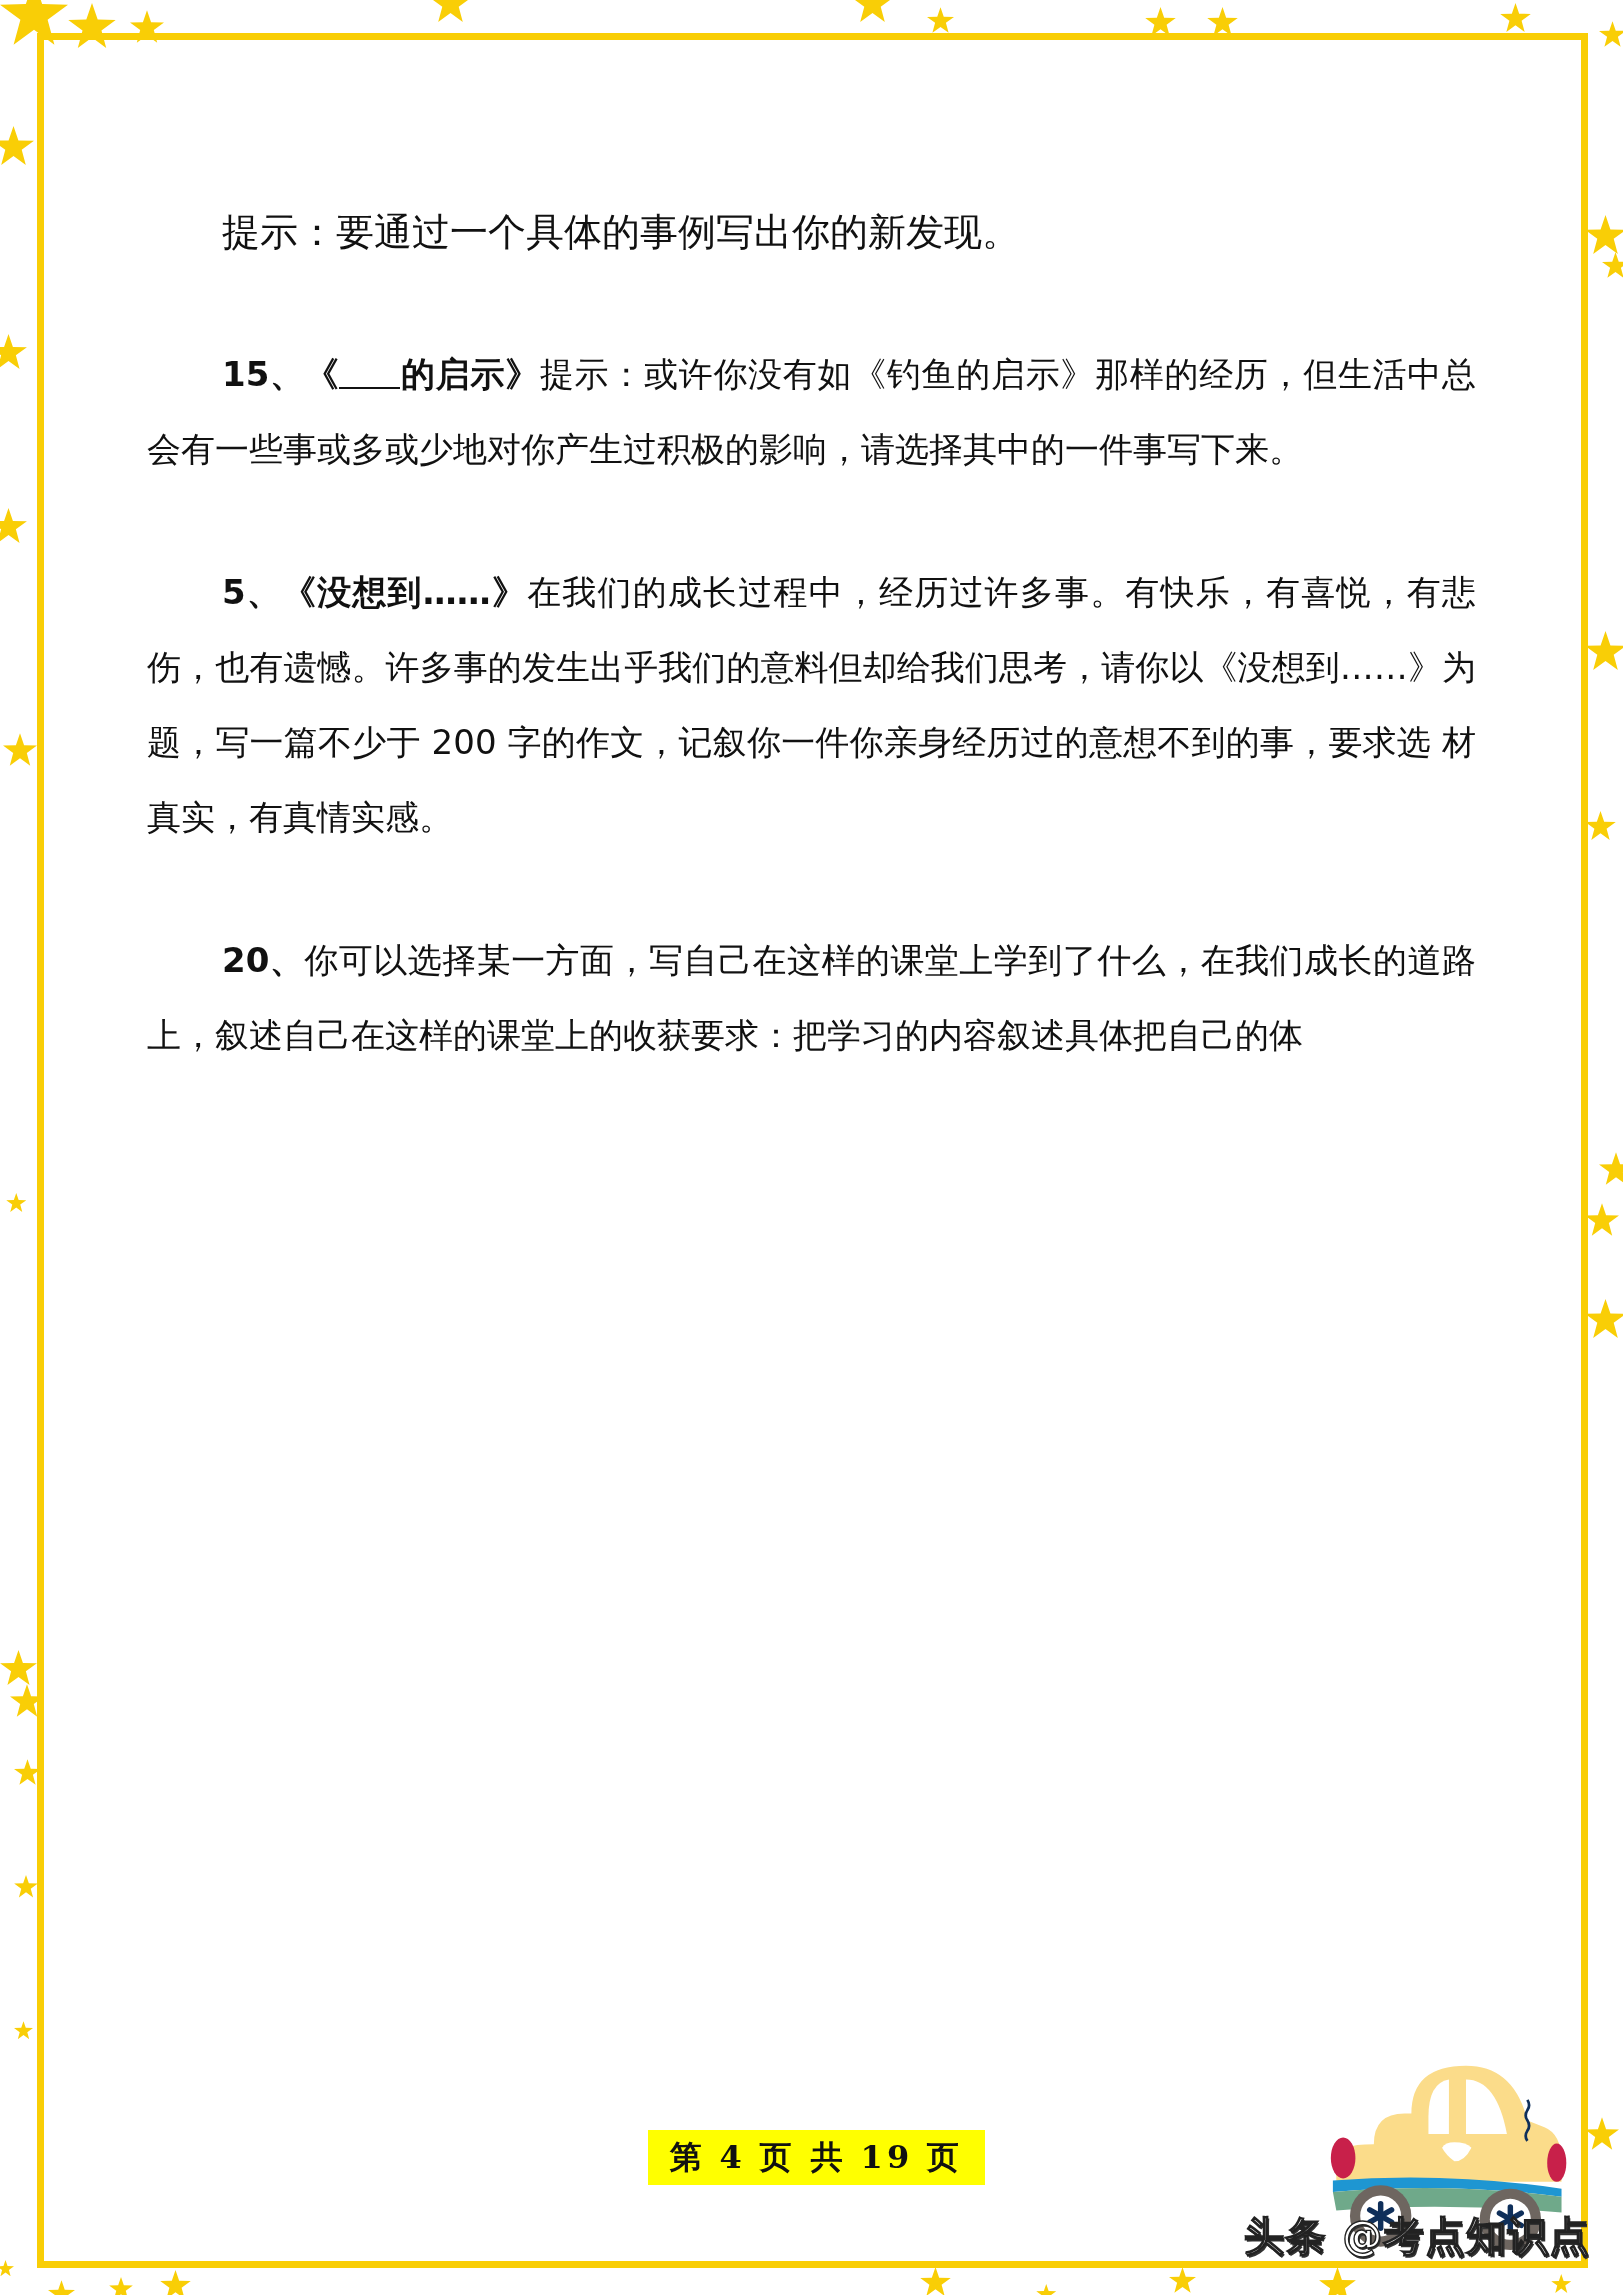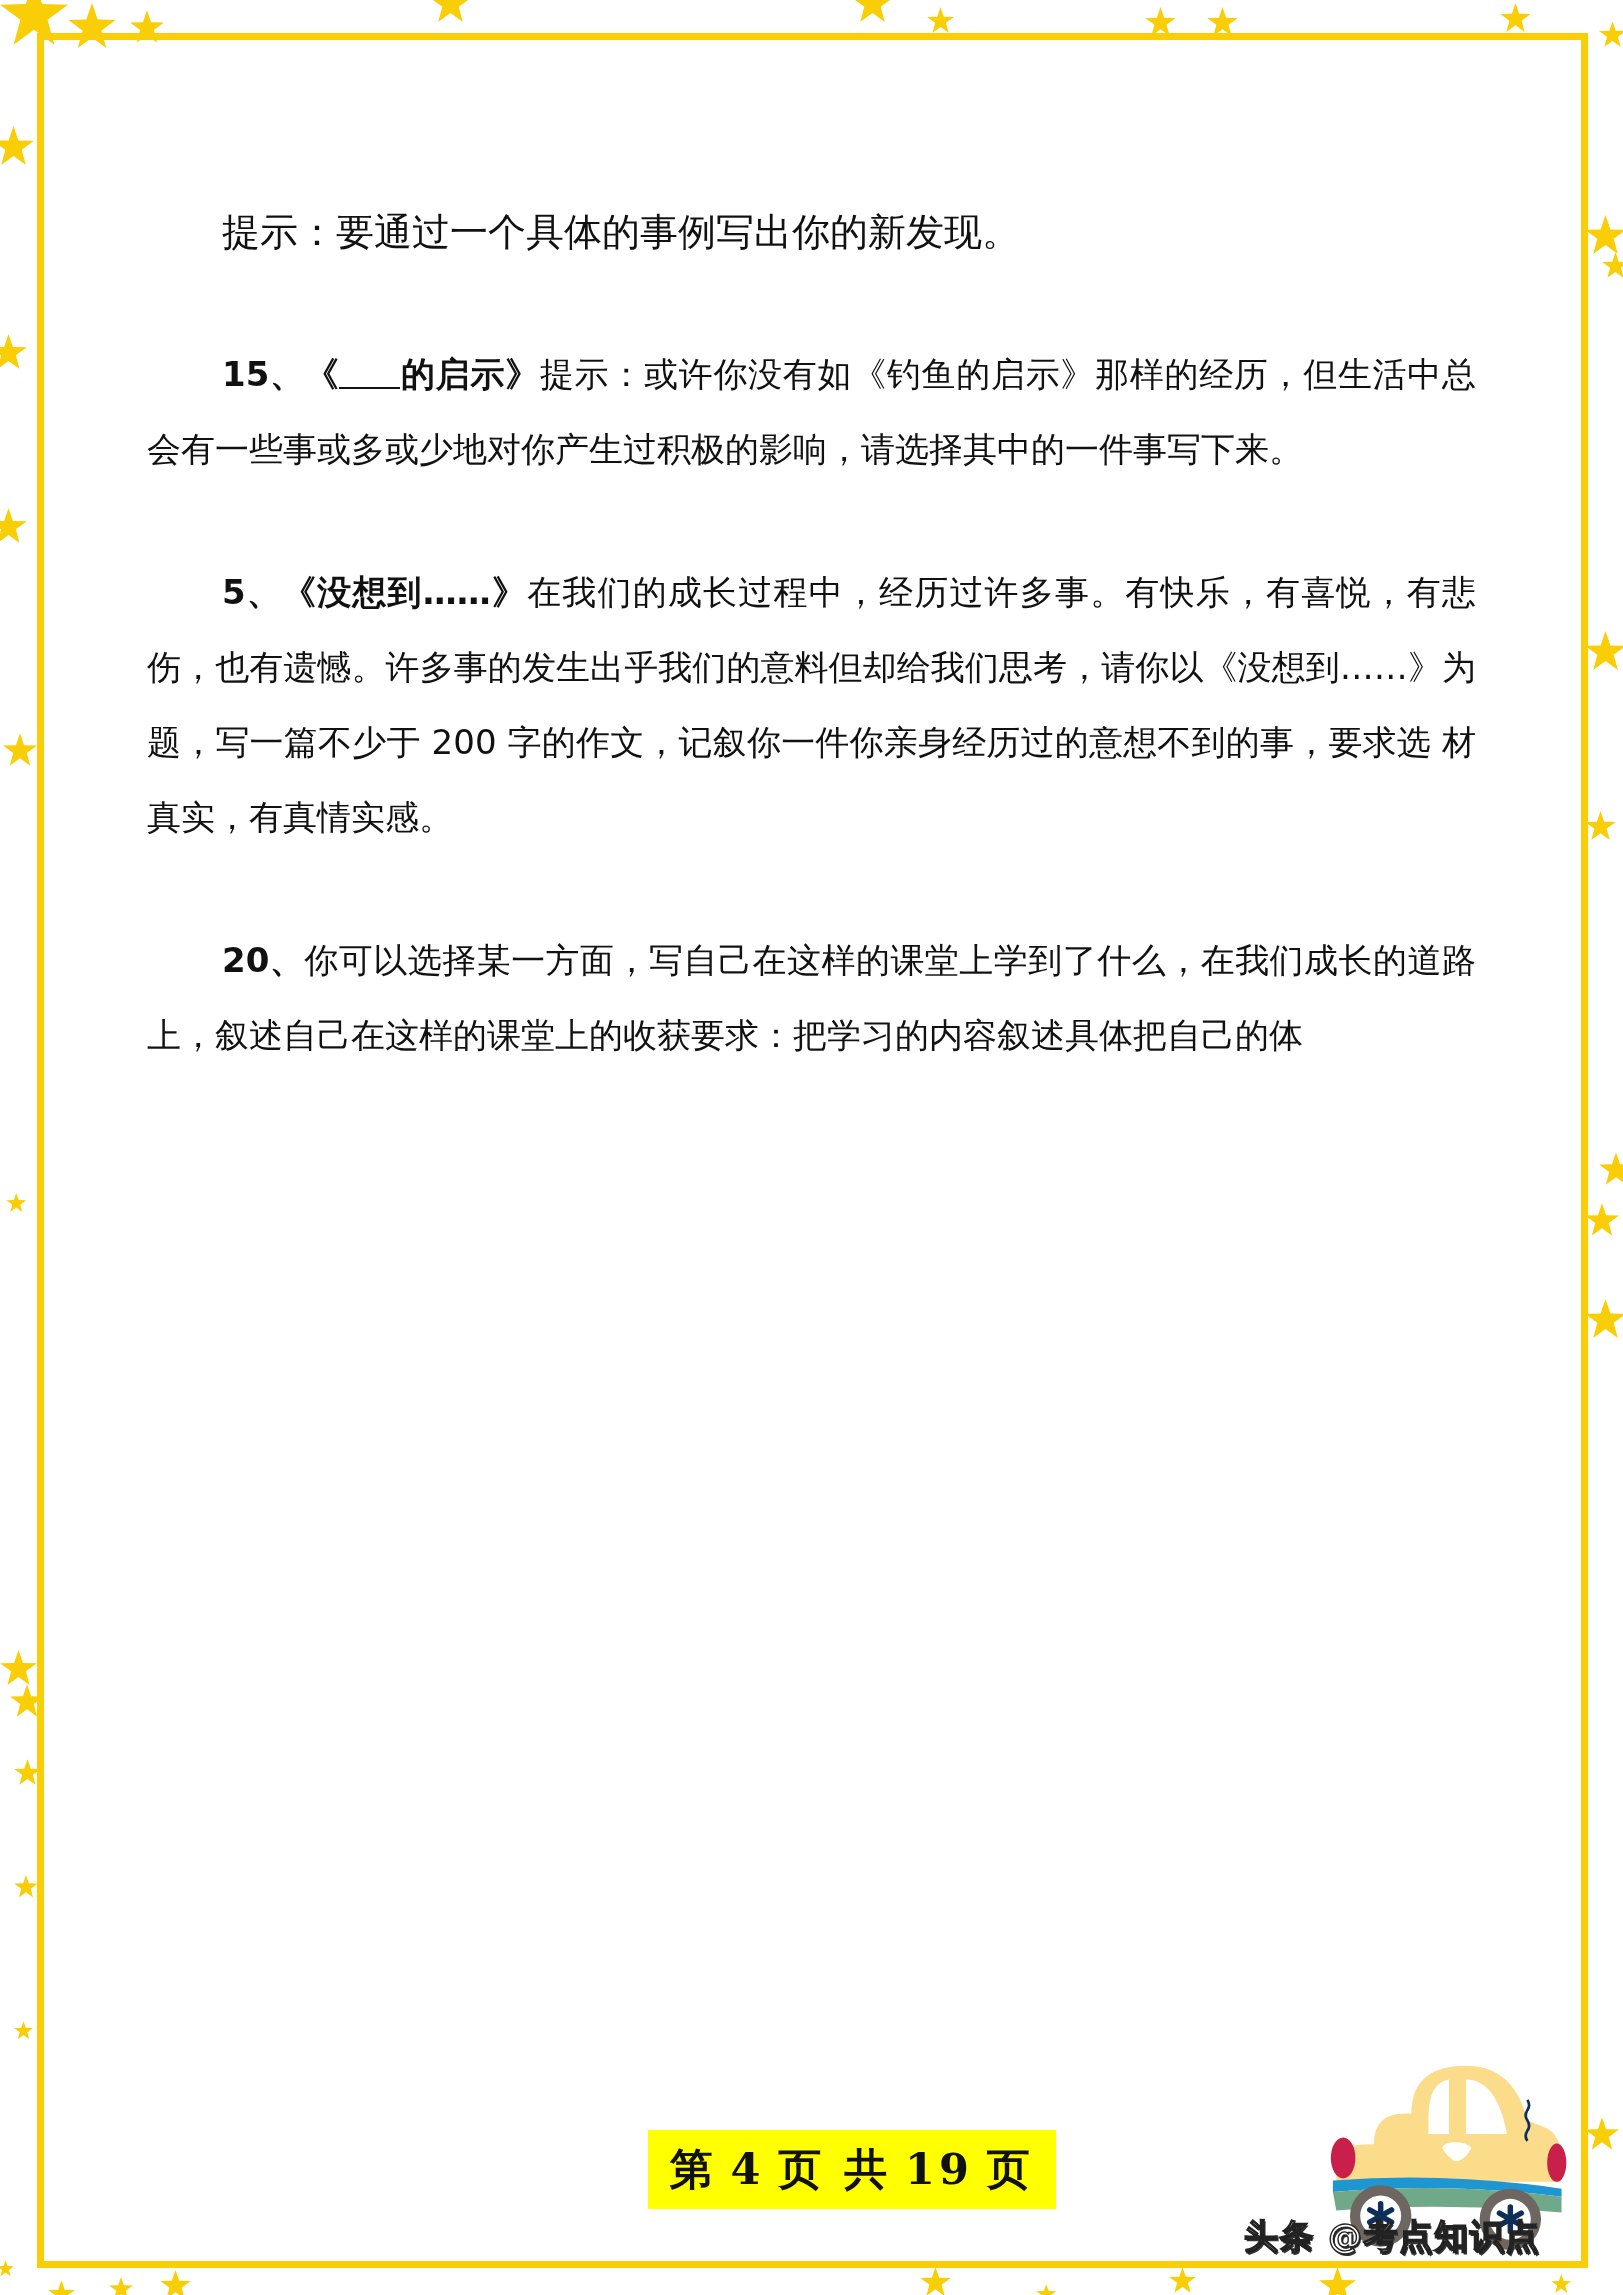--- a/index.html
+++ b/index.html
@@ -20,27 +20,27 @@
   }
   .para { margin: 0; font-size: 34px; line-height: 75px; letter-spacing: 0px; text-align: justify; }
   .para.indent { text-indent: 75px; }
   .para + .para { margin-top: 68px; }
   .hint-line { margin: 0; font-size: 38px; line-height: 75px; padding-left: 75px; position: absolute; left: 147px; top: 195px;}
   .b { font-weight: bold; }
   .blank { display: inline-block; border-bottom: 2.7px solid #111; width: 61px; height: 27px; vertical-align: -2.7px; }
   .blank.short { width: 55px; }
   .footer {
     position: absolute; left: 648px; top: 2130px; height: 55px;
-    background: #FFFF00; padding: 12px 15px;
+    background: #FFFF00; padding: 0 15px;
     font-family: "DejaVu Serif", "Liberation Serif", serif;
-    font-size: 43px; line-height: 55px; font-weight: bold; letter-spacing: 4.1px;
+    font-size: 32px; line-height: 55px; font-weight: bold; letter-spacing: 4.1px;
   }
   .footer span { margin: 0 6.8px; }
   .watermark {
-    position: absolute; left: 1244px; top: 2216px; font-size: 34px; line-height: 41px;
+    position: absolute; left: 1244px; top: 2216px; font-size: 40px; line-height: 41px;
     color: #ffffff; -webkit-text-stroke: 1.4px #222; font-weight: bold; letter-spacing: 1.4px;
     text-shadow: 1.4px 2px 0 #333;
   }
   .car { position: absolute; left: 1309px; top: 2052px; width: 273px; height: 205px; }
 </style>
 </head>
 <body>
 
 <div>
   <div class="star" style="left:0;top:-20.5px;width:68px;height:65px;">

